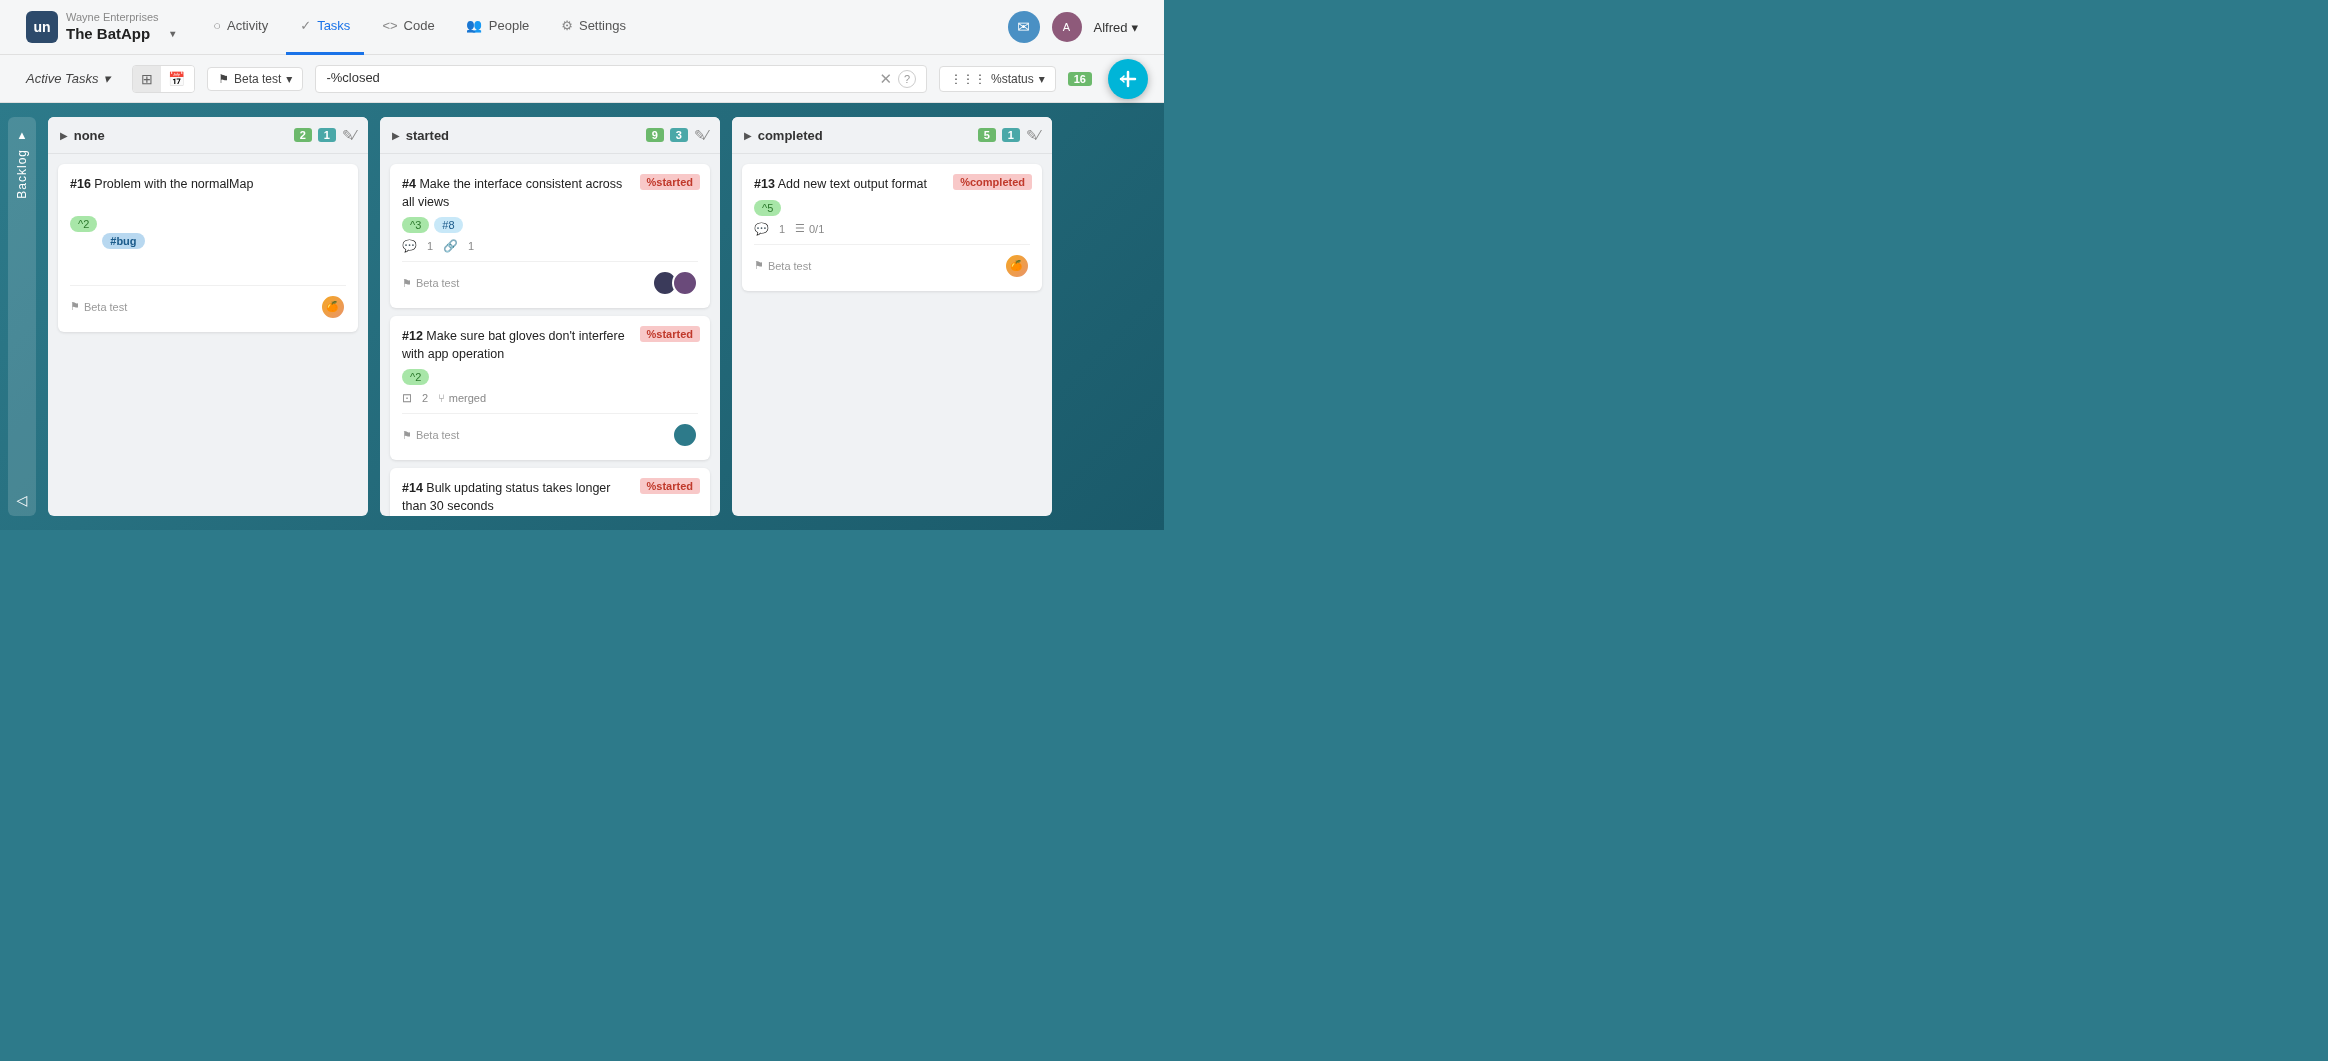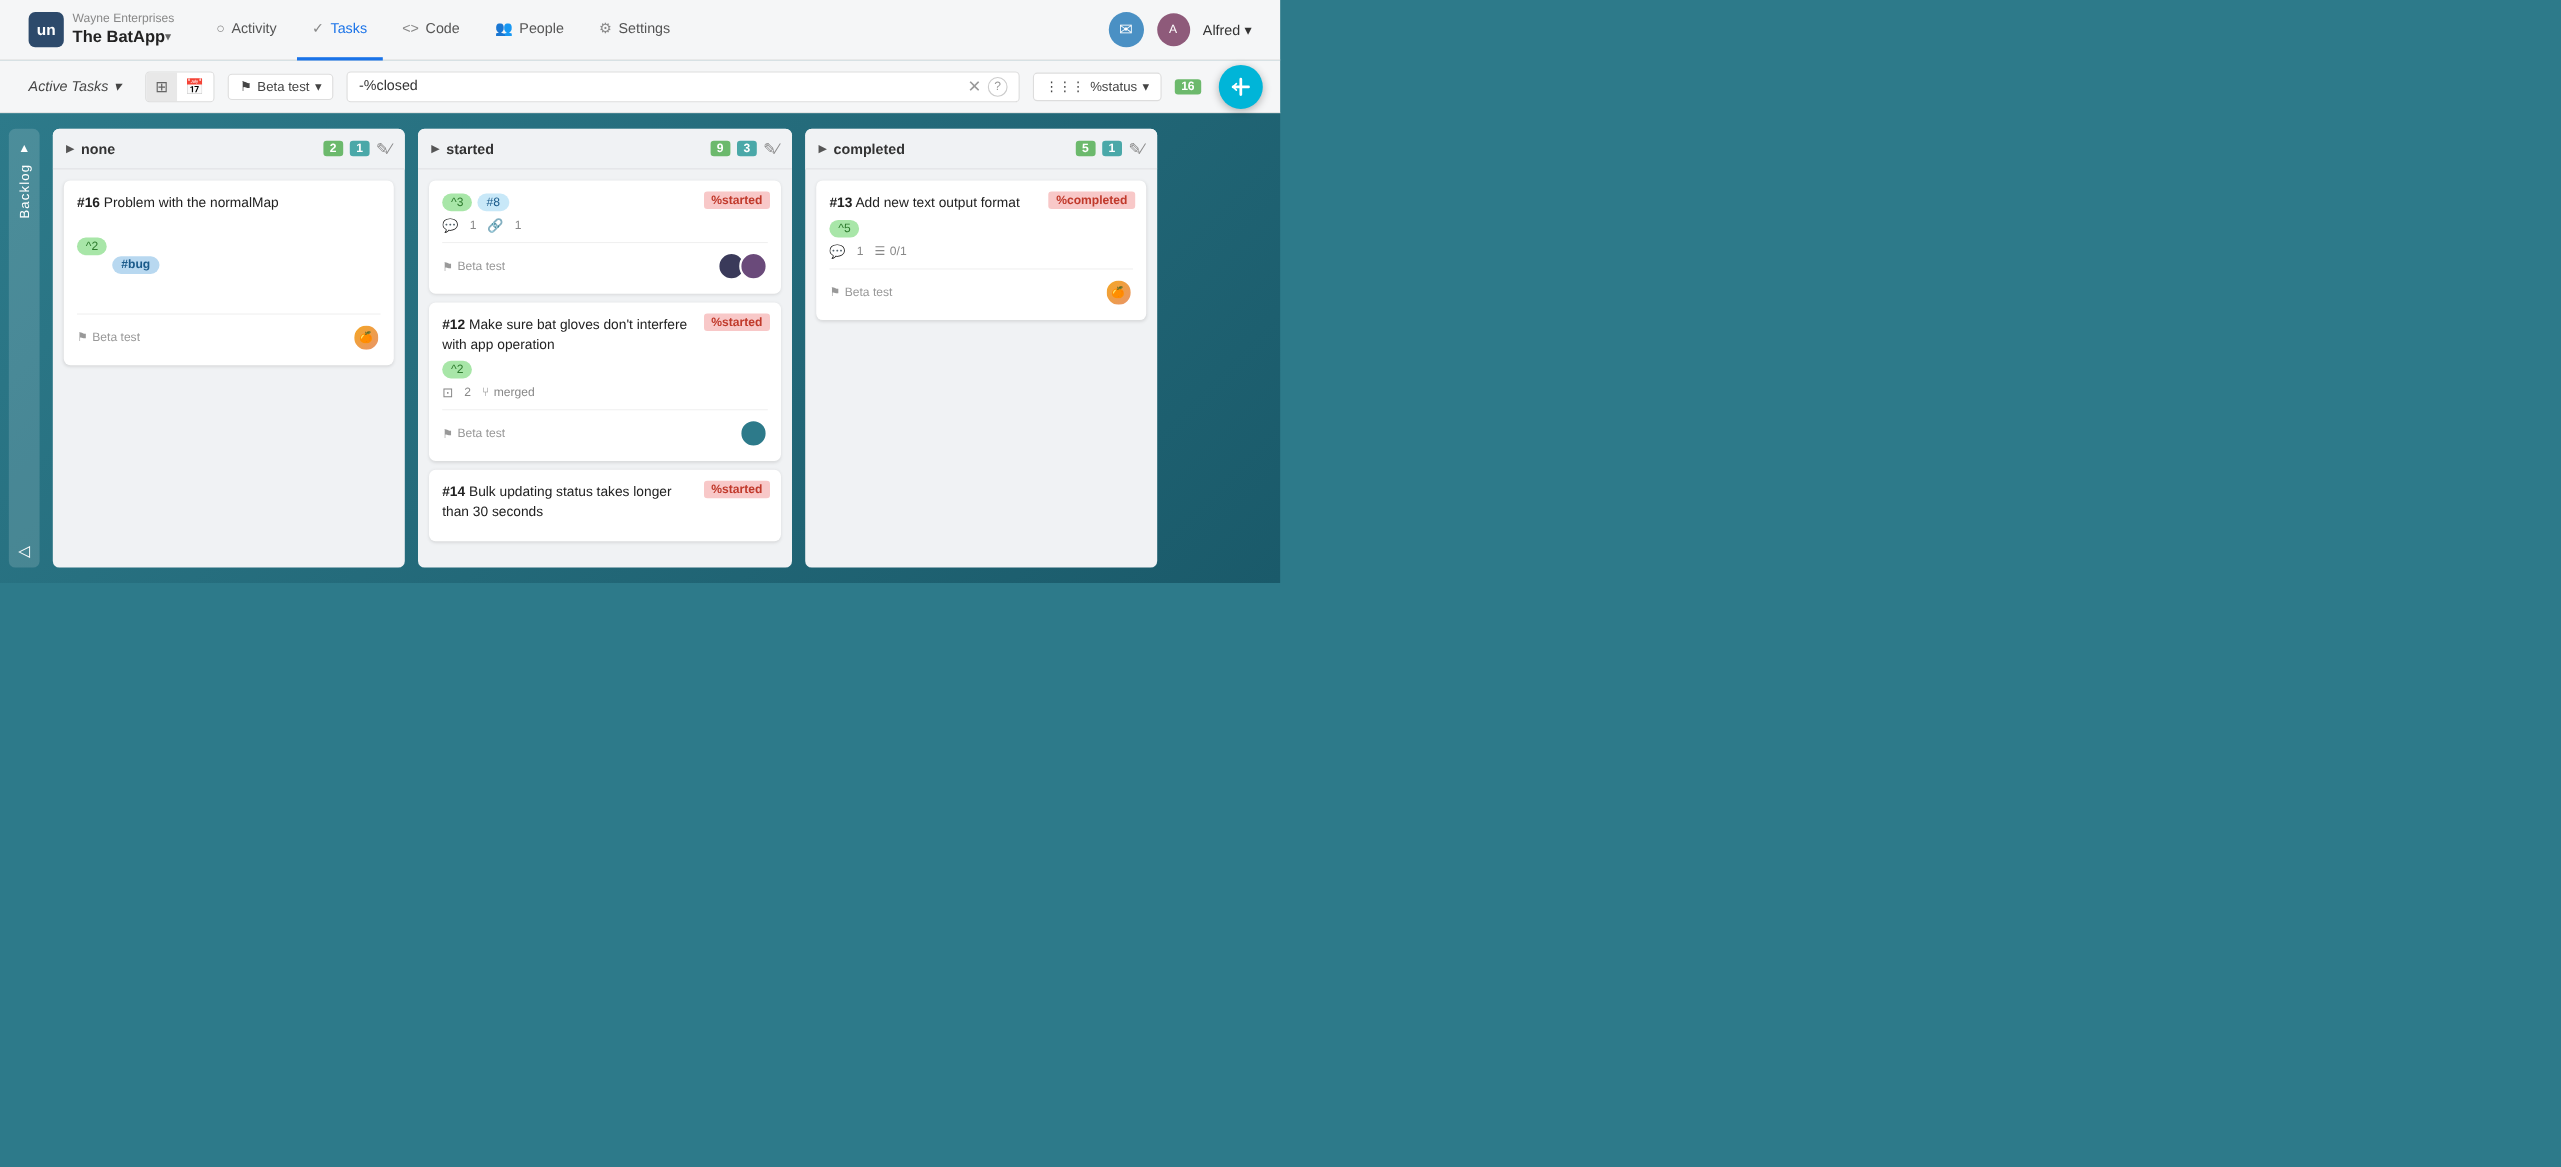--- a/index.html
+++ b/index.html
@@ -23,21 +23,21 @@
     }
     .logo-icon {
       width: 32px; height: 32px;
       background: #2d4a6b;
       border-radius: 6px;
       display: flex; align-items: center; justify-content: center;
       color: white; font-weight: bold; font-size: 14px;
     }
     .app-title-area { display: flex; flex-direction: column; line-height: 1.2; }
     .workspace-name { font-size: 11px; color: #888; }
-    .app-name { font-size: 15px; font-weight: 700; color: #222; display: flex; align-items: center; gap: 0; }
+    .app-name { font-size: 15px; font-weight: 700; color: #222; display: flex; align-items: center; gap: 20px; }
     .app-name .caret { font-size: 10px; color: #666; }
 
     .nav-links { display: flex; align-items: center; gap: 4px; flex: 1; }
     .nav-link {
       padding: 8px 14px;
       color: #555;
       text-decoration: none;
       font-size: 13px;
       display: flex; align-items: center; gap: 6px;
       border-bottom: 3px solid transparent;
@@ -430,20 +430,23 @@
       <span class="column-arrow">▶</span>
       <span class="column-title">started</span>
       <span class="col-count-green">9</span>
       <span class="col-count-teal">3</span>
       <span class="col-action">✎⁄</span>
     </div>
     <div class="column-cards">
 
       <div class="task-card">
         <span class="card-status-tag status-started">%started</span>
+        <div class="card-title">
+          <strong>#4</strong> Make the interface consistent across all views
+        </div>
         <div class="card-tags">
           <span class="tag-green">^3</span>
           <span class="tag-lightblue">#8</span>
         </div>
         <div class="card-meta">
           <span class="card-meta-icon">💬</span>
           <span>1</span>
           <span class="card-meta-icon">🔗</span>
           <span>1</span>
         </div>

